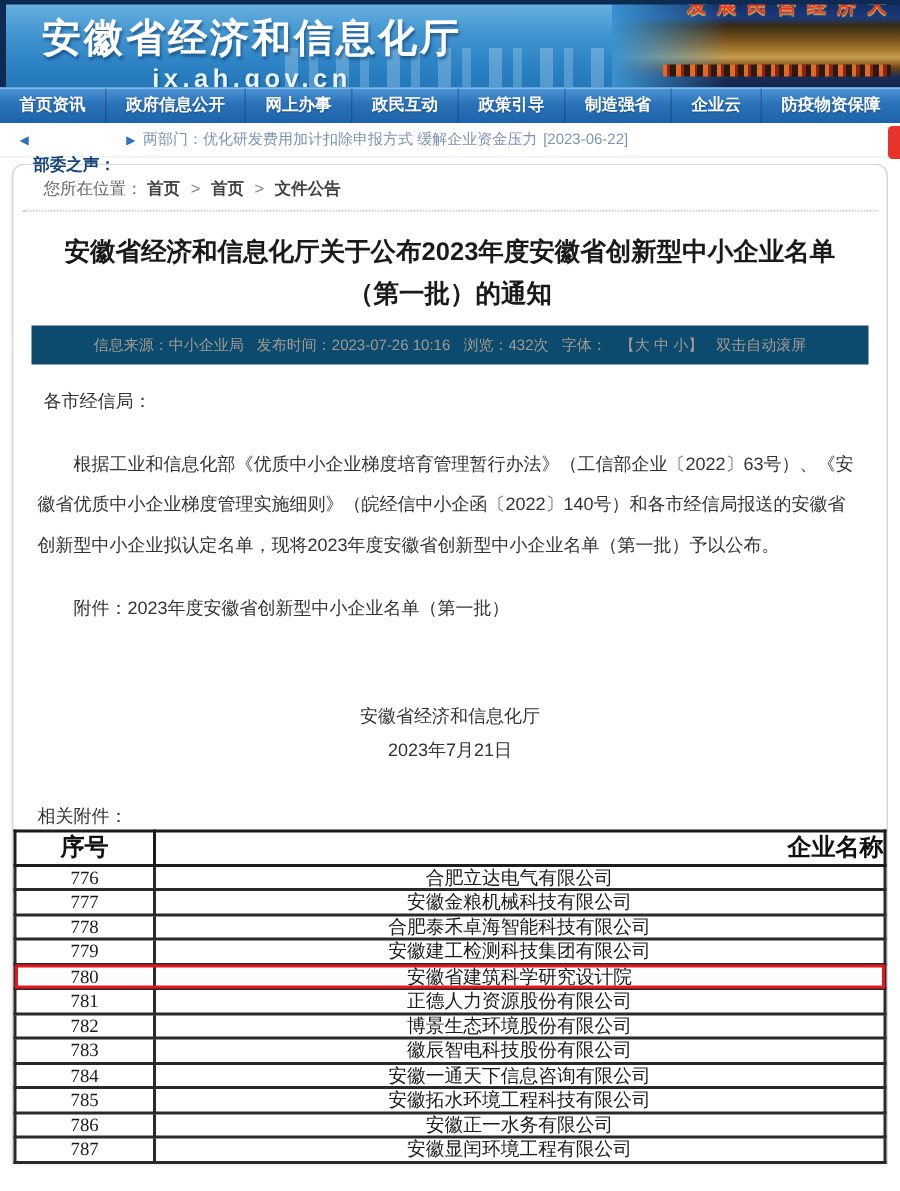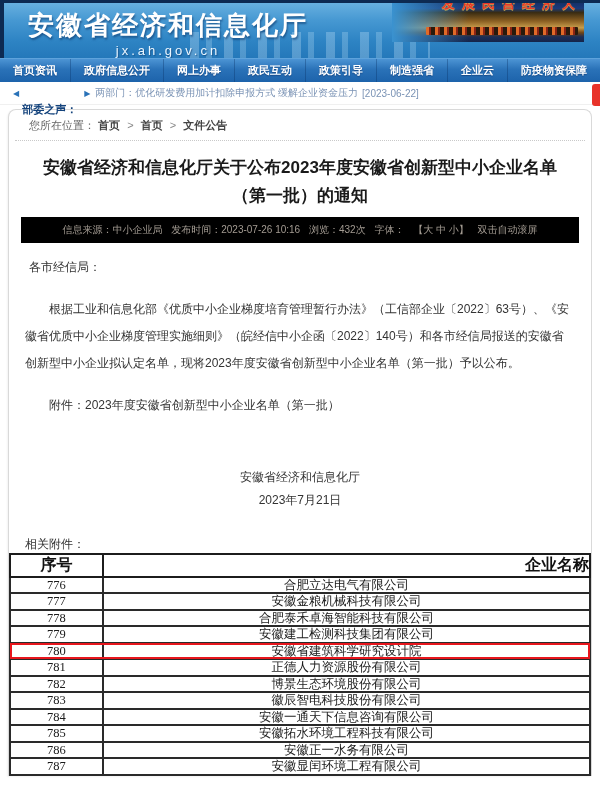--- a/index.html
+++ b/index.html
@@ -7,27 +7,27 @@
   .page { position:relative; width:600px; height:794px; background:#fff; overflow:hidden; margin:0 auto; }
 
   
   .site-header { position:relative; height:58px;
     background:linear-gradient(180deg,#6db4e2 0%,#4698d2 35%,#2e84c4 70%,#2478ba 100%); overflow:hidden; }
   .edge-top { position:absolute; left:0; top:0; width:100%; height:3px; background:#0d2a52; z-index:6; }
   .edge-left { position:absolute; left:0; top:0; width:4px; height:82px; background:#0d2a52; z-index:6; }
   .logo-block { position:absolute; left:28px; top:8px; z-index:5; }
   .site-name { color:#fff; font-size:26px; font-weight:bold; letter-spacing:2px;
     text-shadow:1px 2px 2px rgba(10,50,100,.55); }
-  .site-url { color:#eaf6ff; font-size:13px; font-weight:normal; letter-spacing:3px; text-align:center;
+  .site-url { color:#eaf6ff; font-size:17px; font-weight:bold; letter-spacing:3px; text-align:center;
     text-shadow:1px 1px 1px rgba(10,50,100,.5); }
   .skyline { position:absolute; left:190px; bottom:0; width:240px; height:26px; opacity:.28; z-index:1;
     background:
       repeating-linear-gradient(90deg,#d8efff 0 9px,transparent 9px 16px,#bfe2f7 16px 22px,transparent 22px 34px);
   }
-  .header-photo { position:absolute; right:16px; top:0; width:192px; height:42px; z-index:2;
+  .header-photo { position:absolute; right:0; top:0; width:192px; height:58px; z-index:2;
     background:linear-gradient(180deg,#122a5e 0%,#1a3a7a 20%,#3a2c12 30%,#8a5f22 50%,#c79d4c 66%,#6e4416 78%,#1c2d55 88%,#14244a 100%); }
   .header-photo::before { content:""; position:absolute; inset:0;
     background:linear-gradient(90deg,#3a92d0 0%,rgba(58,146,208,0) 40%); }
   .banner-text { position:absolute; top:-5px; right:2px; width:100%; text-align:right;
     color:#e8372b; font-weight:bold; font-size:13px; letter-spacing:7px; white-space:nowrap;
     text-shadow:0 0 1px #ffd24a, 0 1px 0 rgba(255,210,74,.6); }
   .crowd { position:absolute; bottom:7px; left:34px; right:6px; height:8px; border-radius:1px;
     background:repeating-linear-gradient(90deg,#e06a28 0 3px,#8a2414 3px 5px,#2a1a0c 5px 9px); }
 
   
@@ -52,21 +52,21 @@
   
   .container { margin:4px 8px 0; background:#fff; border:1px solid #d9d9d9; border-bottom:none;
     border-radius:8px 8px 0 0; box-shadow:-1px 1px 2px rgba(0,0,0,.05); }
   .breadcrumb { padding:8px 14px 7px; font-size:11px; color:#666; margin:0 6px;
     border-bottom:1px dotted #c9c9c9; }
   .crumb-link { color:#444; font-weight:bold; text-decoration:none; cursor:pointer; }
   .crumb-sep { color:#888; margin:0 4px; }
 
   .article-title { margin:13px 34px 7px; text-align:center; font-size:17px; font-weight:bold;
     color:#1a1a1a; line-height:1.65; }
-  .meta-bar { margin:4px 12px 0; background:#000000; padding:6px 4px; text-align:center;
+  .meta-bar { margin:4px 12px 0; background:#0c4a6e; padding:6px 4px; text-align:center;
     font-size:10px; color:#a39b92; }
   .meta-bar span { margin:0 3px; }
   .meta-font { cursor:pointer; }
 
   .article-body { padding:14px 16px 0; font-size:12px; color:#333; }
   .salutation { margin:2px 0 18px 4px; }
   .para { text-indent:2em; line-height:2.25; margin:20px 0; }
   .attach-line { text-indent:2em; margin-top:15px; cursor:pointer; }
   .sig-block { text-align:center; margin-top:52px; line-height:1.9; }
   .related-label { margin-top:24px; }

